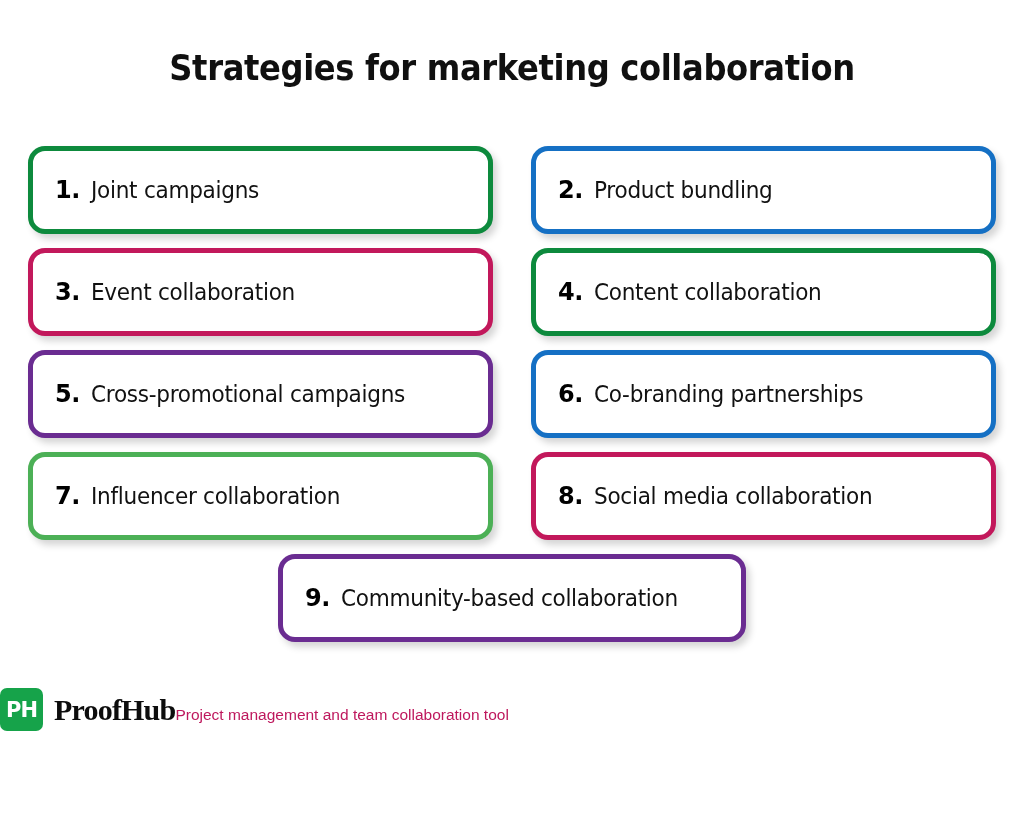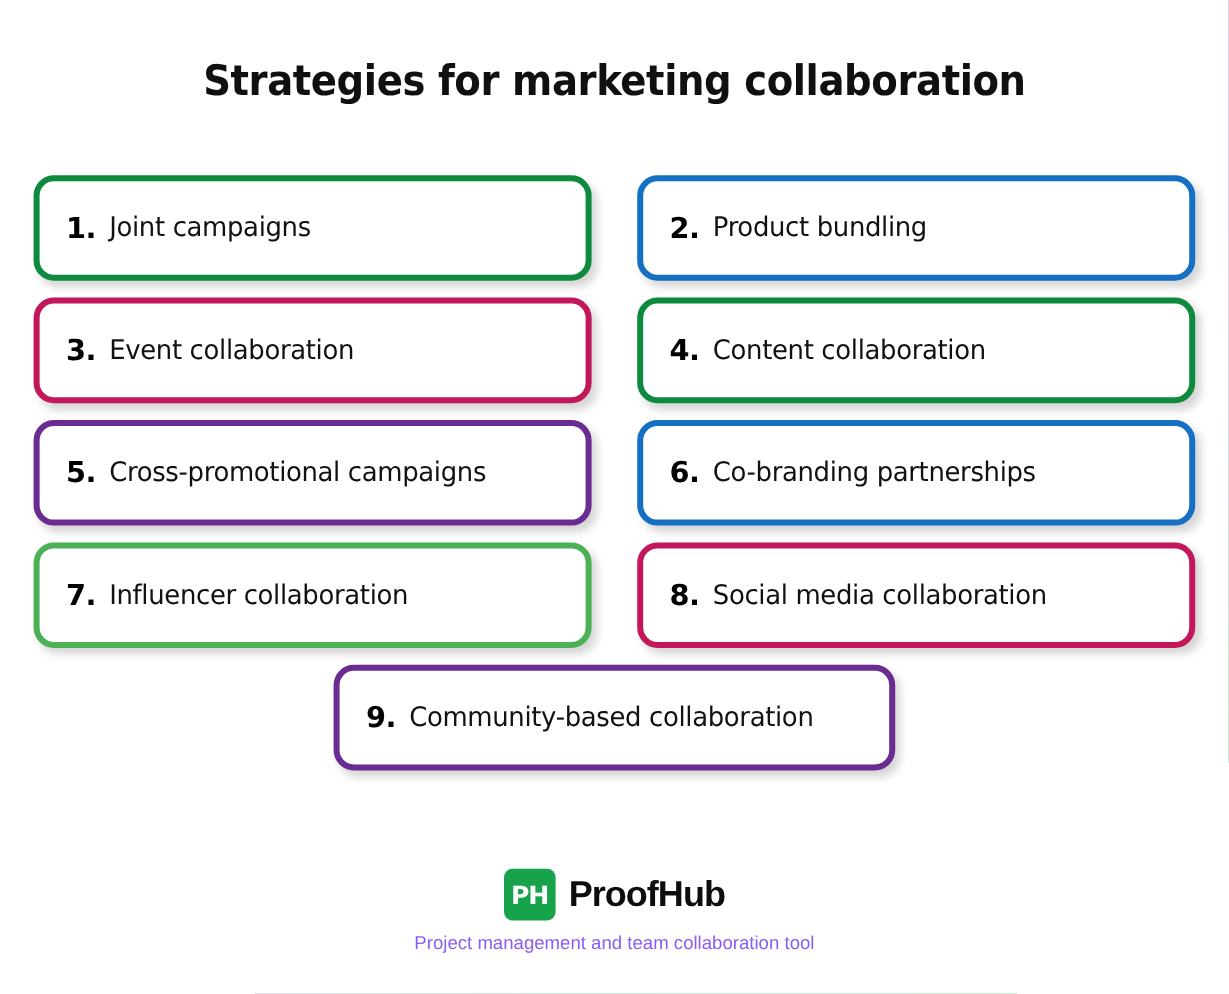--- a/index.html
+++ b/index.html
@@ -106,25 +106,25 @@
     color: #111111;
     letter-spacing: -0.3px;
     transform: scaleX(0.96);
     transform-origin: left center;
     white-space: nowrap;
   }
 
   
   .brand {
     position: absolute;
-    top: 724px;
+    top: 688px;
     left: 0;
     width: 100%;
     display: flex;
-    flex-direction: column;
+    flex-direction: row;
     align-items: center;
   }
 
   .brand-row {
     display: flex;
     align-items: center;
     gap: 11px;
   }
 
   .brand-mark {
@@ -136,33 +136,33 @@
     align-items: center;
     justify-content: center;
     color: #ffffff;
     font-family: "DejaVu Sans", sans-serif;
     font-size: 21px;
     font-weight: bold;
     letter-spacing: -1px;
   }
 
   .brand-name {
-    font-family: Liberation Sans, sans-serif;
+    font-family: Liberation Serif, serif;
     font-size: 30px;
     font-weight: bold;
     color: #0d0d0d;
     letter-spacing: -0.8px;
     text-align: center;
   }
 
   .brand-tagline {
     margin-top: 11px;
     font-family: "Liberation Sans", sans-serif;
     font-size: 15.5px;
-    color: #8b5cf6;
+    color: #be185d;
     letter-spacing: 0px;
   }
 </style>
 </head>
 <body>
 
 <div id="infographic" style="background: linear-gradient(150deg, rgb(61, 74, 99) 0%, rgb(75, 68, 118) 22%, rgb(124, 43, 168) 52%, rgb(59, 138, 99) 78%, rgb(8, 168, 76) 100%);">
   <div id="canvas">
 
     <div class="page-title">Strategies for marketing collaboration</div>

